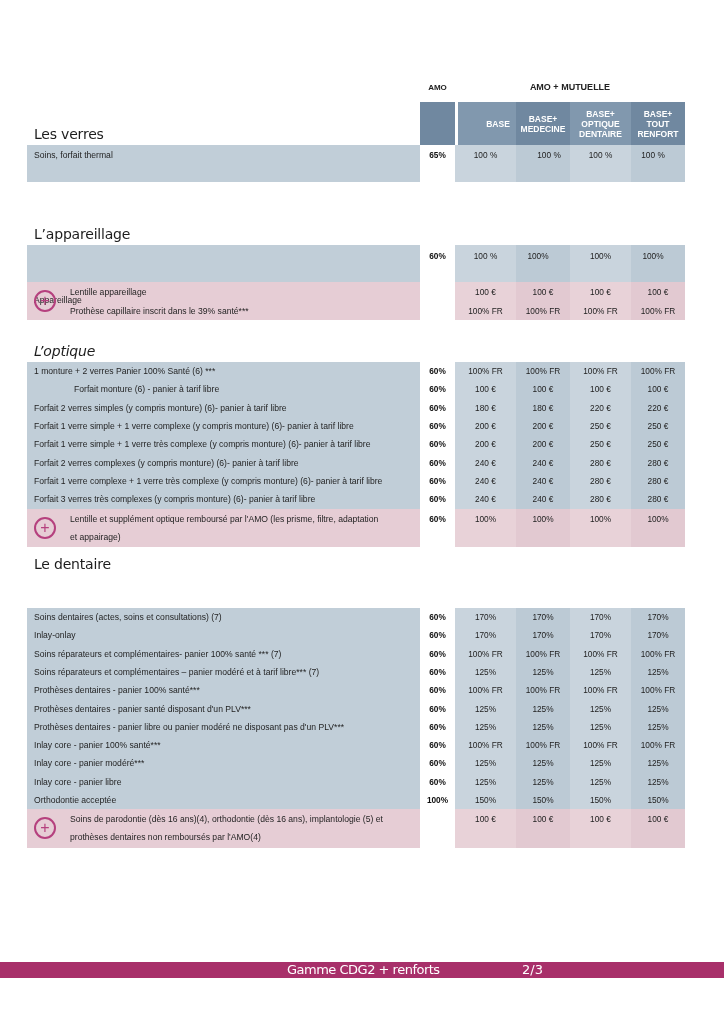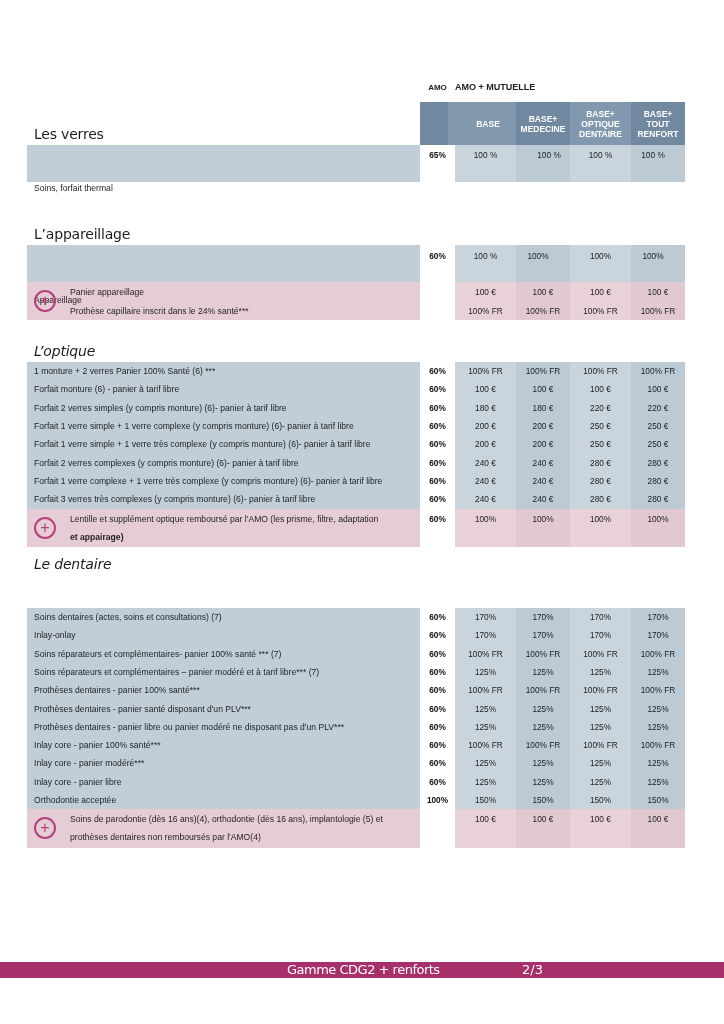--- a/index.html
+++ b/index.html
@@ -2,21 +2,21 @@
 <html><head>
 <meta charset="utf-8">
 <style>
   * { box-sizing: border-box; margin: 0; padding: 0; }
   html, body { width: 724px; height: 1024px; background: #ffffff; overflow: hidden; }
   body { position: relative; font-family: "Liberation Sans", sans-serif; color: #1d1d1d; }
 
   .abs { position: absolute; }
 
   .hdr-amo { left: 420px; top: 83px; width: 35px; text-align: center; font-size: 8px; font-weight: bold; color: #222; }
-  .hdr-mut { left: 455px; top: 82px; width: 230px; text-align: left; font-size: 9px; font-weight: bold; color: #222; }
+  .hdr-mut { left: 455px; top: 82px; width: 230px; text-align: center; font-size: 9px; font-weight: bold; color: #222; }
 
   .colhead { top: 102px; height: 43px; display: flex; align-items: center; justify-content: center; text-align: center;
              font-size: 8.5px; font-weight: bold; color: #ffffff; line-height: 10px; white-space: pre-line; }
   .ch-dark { background: #7088a0; }
   .ch-light { background: #8198ae; }
 
   .sec-title { left: 34px; font-size: 14px; color: #1d1d1d; font-family: "DejaVu Sans", sans-serif; font-weight: normal; letter-spacing: -0.2px; }
 
   .label-block { left: 27px; width: 393px; background: #c1ced8; }
   .pink-block { left: 27px; width: 393px; background: #e6cdd5; }
@@ -37,21 +37,21 @@
   .footer-title { left: 287px; top: 962px; font-size: 13px; color: #ffffff; line-height: 16px; font-family: "DejaVu Sans", sans-serif; letter-spacing: -0.5px; }
   .footer-page { left: 522px; top: 962px; font-size: 13px; color: #ffffff; line-height: 16px; font-family: "DejaVu Sans", sans-serif; }
 </style>
 </head>
 <body>
 
 <div class="abs hdr-amo">AMO</div>
 <div class="abs hdr-mut">AMO + MUTUELLE</div>
 
 <div class="abs colhead ch-dark" style="left:420px;width:35px;"></div>
-<div class="abs colhead ch-light" style="left:448px;width:80px;">BASE</div>
+<div class="abs colhead ch-light" style="left:458px;width:80px;">BASE</div>
 <div class="abs colhead ch-dark" style="left:516px;width:54px;">BASE+
 MEDECINE</div>
 <div class="abs colhead ch-light" style="left:570px;width:61px;">BASE+
 OPTIQUE
 DENTAIRE</div>
 <div class="abs colhead ch-dark" style="left:631px;width:54px;">BASE+
 TOUT
 RENFORT</div>
 
 <div id="bgs">
@@ -80,39 +80,39 @@
     <div class="abs val-block-blue" style="left: 570px; width: 61px; top: 608px; height: 201px;"></div>
     <div class="abs val-block-blue alt" style="left: 631px; width: 54px; top: 608px; height: 201px;"></div>
     <div class="abs val-block-pink" style="left: 455px; width: 61px; top: 809px; height: 39px;"></div>
     <div class="abs val-block-pink alt" style="left: 516px; width: 54px; top: 809px; height: 39px;"></div>
     <div class="abs val-block-pink" style="left: 570px; width: 61px; top: 809px; height: 39px;"></div>
     <div class="abs val-block-pink alt" style="left: 631px; width: 54px; top: 809px; height: 39px;"></div>
   </div>
 
 <div class="abs sec-title" style="top:126px;">Les verres</div>
 <div class="abs label-block" style="top:145px;height:37px;"></div>
-<div class="row-label" style="top:150px;margin-top:33px;">Soins, forfait thermal</div>
+<div class="row-label" style="top:150px;">Soins, forfait thermal</div>
 <div class="amo-val" style="top:150px;">65%</div>
 <div class="cell" style="top:150px;left:455px;width:61px;">100 %</div>
 <div class="cell" style="top:150px;left:516px;width:54px;padding-left:12px;">100 %</div>
 <div class="cell" style="top:150px;left:570px;width:61px;">100 %</div>
 <div class="cell" style="top:150px;left:631px;width:54px;padding-right:10px;">100 %</div>
 
 <div class="abs sec-title" style="top:226px;">L’appareillage</div>
 <div class="abs label-block" style="top:245px;height:37px;"></div>
 <div class="abs pink-block" style="top:282px;height:38px;"></div>
 <div class="row-label" style="top:251px;margin-top:44px;">Appareillage</div>
 <div class="amo-val" style="top:251px;">60%</div>
 <div class="cell" style="top:251px;left:455px;width:61px;">100 %</div>
 <div class="cell" style="top:251px;left:516px;width:54px;padding-right:10px;">100%</div>
 <div class="cell" style="top:251px;left:570px;width:61px;">100%</div>
 <div class="cell" style="top:251px;left:631px;width:54px;padding-right:10px;">100%</div>
 <div class="plus-icon" style="top:290px;">+</div>
-<div class="row-label indent" style="top:287px;">Panier appareillage</div>
-<div class="row-label indent" style="top:306px;">Prothèse capillaire inscrit dans le 24% santé***</div>
+<div class="row-label indent" style="top:287px;">Lentille appareillage</div>
+<div class="row-label indent" style="top:306px;">Prothèse capillaire inscrit dans le 39% santé***</div>
 <div id="app-extra-vals">
     <div class="cell" style="top: 287px; left: 455px; width: 61px;">100 €</div>
     <div class="cell" style="top: 287px; left: 516px; width: 54px;">100 €</div>
     <div class="cell" style="top: 287px; left: 570px; width: 61px;">100 €</div>
     <div class="cell" style="top: 287px; left: 631px; width: 54px;">100 €</div>
     <div class="cell" style="top: 306px; left: 455px; width: 61px;">100% FR</div>
     <div class="cell" style="top: 306px; left: 516px; width: 54px;">100% FR</div>
     <div class="cell" style="top: 306px; left: 570px; width: 61px;">100% FR</div>
     <div class="cell" style="top: 306px; left: 631px; width: 54px;">100% FR</div>
   </div>
@@ -120,21 +120,21 @@
 <div class="abs sec-title" style="top:343px;font-style:italic;">L’optique</div>
 <div class="abs label-block" style="top:362px;height:147px;"></div>
 <div class="abs pink-block" style="top:509px;height:38px;"></div>
 <div id="optique-rows">
     <div class="row-label" style="top: 366px;">1 monture + 2 verres Panier 100% Santé (6) ***</div>
     <div class="amo-val" style="top: 366px;">60%</div>
     <div class="cell" style="top: 366px; left: 455px; width: 61px;">100% FR</div>
     <div class="cell" style="top: 366px; left: 516px; width: 54px;">100% FR</div>
     <div class="cell" style="top: 366px; left: 570px; width: 61px;">100% FR</div>
     <div class="cell" style="top: 366px; left: 631px; width: 54px;">100% FR</div>
-    <div class="row-label" style="top: 384.3px;">Forfait monture (6) - panier à tarif libre</div>
+    <div class="row-label" style="top: 384.3px; margin-left: 40px;">Forfait monture (6) - panier à tarif libre</div>
     <div class="amo-val" style="top: 384.3px;">60%</div>
     <div class="cell" style="top: 384.3px; left: 455px; width: 61px;">100 €</div>
     <div class="cell" style="top: 384.3px; left: 516px; width: 54px;">100 €</div>
     <div class="cell" style="top: 384.3px; left: 570px; width: 61px;">100 €</div>
     <div class="cell" style="top: 384.3px; left: 631px; width: 54px;">100 €</div>
     <div class="row-label" style="top: 402.6px;">Forfait 2 verres simples (y compris monture) (6)- panier à tarif libre</div>
     <div class="amo-val" style="top: 402.6px;">60%</div>
     <div class="cell" style="top: 402.6px; left: 455px; width: 61px;">180 €</div>
     <div class="cell" style="top: 402.6px; left: 516px; width: 54px;">180 €</div>
     <div class="cell" style="top: 402.6px; left: 570px; width: 61px;">220 €</div>
@@ -165,30 +165,30 @@
     <div class="cell" style="top: 475.8px; left: 631px; width: 54px;">280 €</div>
     <div class="row-label" style="top: 494.1px;">Forfait 3 verres très complexes (y compris monture) (6)- panier à tarif libre</div>
     <div class="amo-val" style="top: 494.1px;">60%</div>
     <div class="cell" style="top: 494.1px; left: 455px; width: 61px;">240 €</div>
     <div class="cell" style="top: 494.1px; left: 516px; width: 54px;">240 €</div>
     <div class="cell" style="top: 494.1px; left: 570px; width: 61px;">280 €</div>
     <div class="cell" style="top: 494.1px; left: 631px; width: 54px;">280 €</div>
   </div>
 <div class="plus-icon" style="top:517px;">+</div>
 <div class="row-label indent" style="top:514px;">Lentille et supplément optique remboursé par l'AMO (les prisme, filtre, adaptation</div>
-<div class="row-label indent" style="top:532px;font-weight:bold;">et appairage)</div>
+<div class="row-label indent" style="top:532px;">et appairage)</div>
 <div class="amo-val" style="top:514px;">60%</div>
 <div id="optique-extra-vals">
     <div class="cell" style="top: 514px; left: 455px; width: 61px;">100%</div>
     <div class="cell" style="top: 514px; left: 516px; width: 54px;">100%</div>
     <div class="cell" style="top: 514px; left: 570px; width: 61px;">100%</div>
     <div class="cell" style="top: 514px; left: 631px; width: 54px;">100%</div>
   </div>
 
-<div class="abs sec-title" style="top:556px;font-style:italic;">Le dentaire</div>
+<div class="abs sec-title" style="top:556px;">Le dentaire</div>
 <div class="abs label-block" style="top:608px;height:201px;"></div>
 <div class="abs pink-block" style="top:809px;height:39px;"></div>
 <div id="dentaire-rows">
     <div class="row-label" style="top: 612px;">Soins dentaires (actes, soins et consultations) (7)</div>
     <div class="amo-val" style="top: 612px;">60%</div>
     <div class="cell" style="top: 612px; left: 455px; width: 61px;">170%</div>
     <div class="cell" style="top: 612px; left: 516px; width: 54px;">170%</div>
     <div class="cell" style="top: 612px; left: 570px; width: 61px;">170%</div>
     <div class="cell" style="top: 612px; left: 631px; width: 54px;">170%</div>
     <div class="row-label" style="top: 630.3px;">Inlay-onlay</div>

